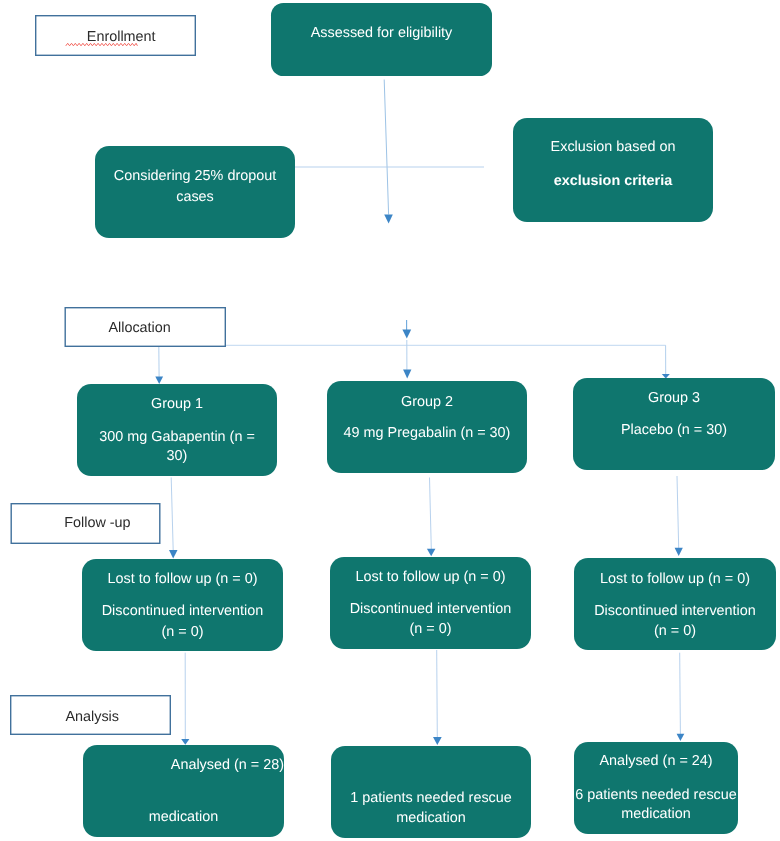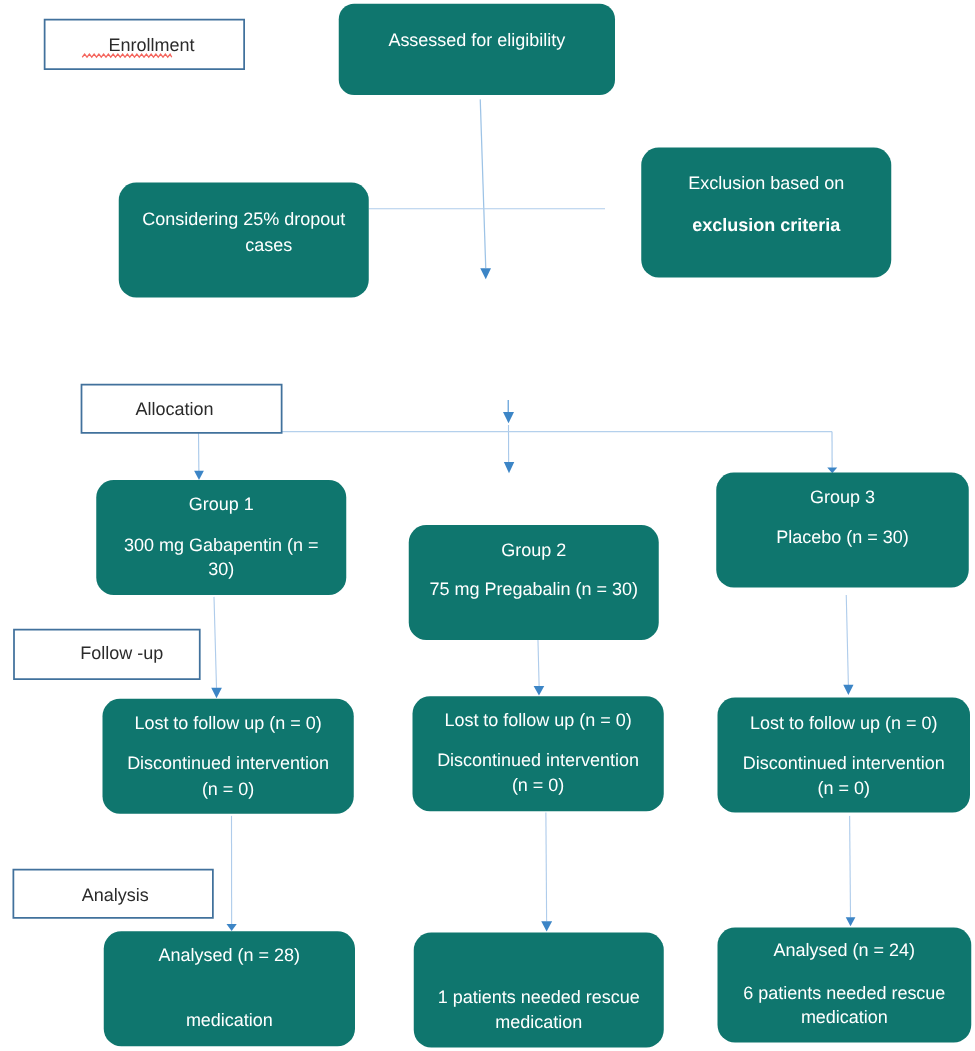--- a/index.html
+++ b/index.html
@@ -96,38 +96,38 @@
   <div class="stage-label" style="left:10.5px;top:503px;width:150px;height:41px;">
     <span class="txt" style="left:53.7px;top:12.5px;">Follow -up</span>
   </div>
 
   <div class="node" style="left:271px;top:2.5px;width:221px;height:73.5px;border-radius:12.3px;">
     <span class="ln" style="top:23.31px;">Assessed for eligibility</span>
   </div>
 
   <div class="node" style="left:95px;top:122px;width:200px;height:92px;margin-top:24px;">
     <span class="ln" style="top:22.81px;">Considering 25% dropout</span>
-    <span class="ln" style="top:43.61px;padding-left:20px;">cases</span>
+    <span class="ln" style="top:43.61px;">cases</span>
   </div>
 
   <div class="node" style="left:484px;top:118px;width:200px;height:104px;margin-left:29px;">
     <span class="ln" style="top:21.71px;">Exclusion based on</span>
     <span class="ln" style="top:56px;font-weight:bold;">exclusion criteria</span>
   </div>
 
 
   <div class="node" style="left:77px;top:384px;width:200px;height:92px;">
     <span class="ln" style="top:12.91px;">Group 1</span>
     <span class="ln" style="top:45.71px;">300 mg Gabapentin (n =</span>
     <span class="ln" style="top:65.41px;">30)</span>
   </div>
 
-  <div class="node" style="left:327px;top:381px;width:200px;height:92px;margin-top:39px;">
+  <div class="node" style="left:327px;top:381px;width:200px;height:92px;">
     <span class="ln" style="top:13.81px;">Group 2</span>
-    <span class="ln" style="top:45.41px;">75 mg Pregabalin (n = 30)</span>
+    <span class="ln" style="top:45.41px;">49 mg Pregabalin (n = 30)</span>
   </div>
 
   <div class="node" style="left:573px;top:378px;width:202px;height:92px;">
     <span class="ln" style="top:13.21px;">Group 3</span>
     <span class="ln" style="top:45.01px;">Placebo (n = 30)</span>
   </div>
 
   <div class="node" style="left:82px;top:559px;width:201px;height:92px;">
     <span class="ln" style="top:13.41px;">Lost to follow up (n = 0)</span>
     <span class="ln" style="top:45.31px;">Discontinued intervention</span>
@@ -140,30 +140,30 @@
     <span class="ln" style="top:65.11px;">(n = 0)</span>
   </div>
 
   <div class="node" style="left:574px;top:558px;width:202px;height:92px;">
     <span class="ln" style="top:14.21px;">Lost to follow up (n = 0)</span>
     <span class="ln" style="top:46.21px;">Discontinued intervention</span>
     <span class="ln" style="top:66.21px;">(n = 0)</span>
   </div>
 
   <div class="node" style="left:83px;top:745px;width:201px;height:92px;">
-    <span class="ln" style="top:12.91px;">Analysed (n = 28)</span>
+    <span class="ln" style="top:12.91px;text-align:right;">Analysed (n = 28)</span>
     <span class="ln" style="top:65.21px;">medication</span>
   </div>
 
   <div class="node" style="left:331px;top:746px;width:200px;height:92px;">
     <span class="ln" style="top:44.91px;">1 patients needed rescue</span>
     <span class="ln" style="top:64.71px;">medication</span>
   </div>
 
-  <div class="node" style="left:574px;top:742px;width:203px;height:92px;padding-left:48px;">
+  <div class="node" style="left:574px;top:742px;width:164px;height:92px;padding-left:48px;">
     <span class="ln" style="top:12.41px;">Analysed (n = 24)</span>
     <span class="ln" style="top:45.71px;">6 patients needed rescue</span>
     <span class="ln" style="top:64.91px;">medication</span>
   </div>
 
   <svg id="squigs" class="lay" viewBox="0 0 780 841">
     <path d="M65.8 45.8 L67.70 43.3 L69.60 45.8 L71.50 43.3 L73.40 45.8 L75.30 43.3 L77.20 45.8 L79.10 43.3 L81.00 45.8 L82.90 43.3 L84.80 45.8 L86.70 43.3 L88.60 45.8 L90.50 43.3 L92.40 45.8 L94.30 43.3 L96.20 45.8 L98.10 43.3 L100.00 45.8 L101.90 43.3 L103.80 45.8 L105.70 43.3 L107.60 45.8 L109.50 43.3 L111.40 45.8 L113.30 43.3 L115.20 45.8 L117.10 43.3 L119.00 45.8 L120.90 43.3 L122.80 45.8 L124.70 43.3 L126.60 45.8 L128.50 43.3 L130.40 45.8 L132.30 43.3 L134.20 45.8 L136.10 43.3 L137.40 45.8" stroke="#F4655D" stroke-width="1" fill="none" stroke-linejoin="miter" stroke-linecap="butt"></path>
   </svg>
 
 </div>

